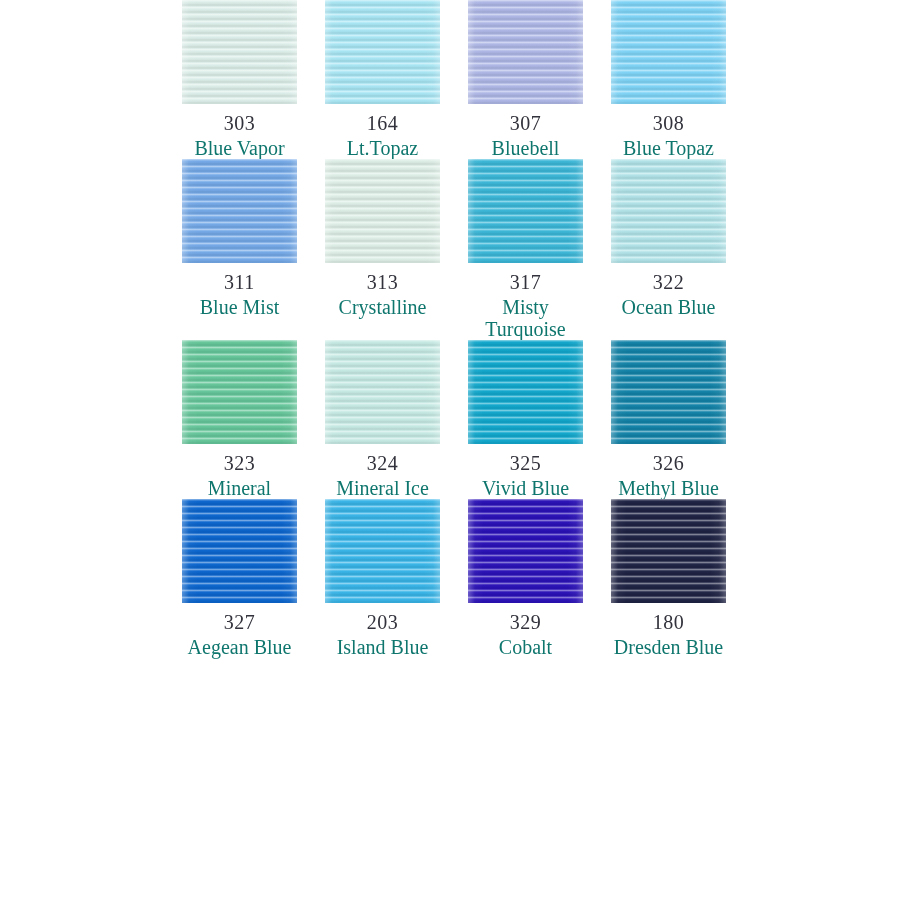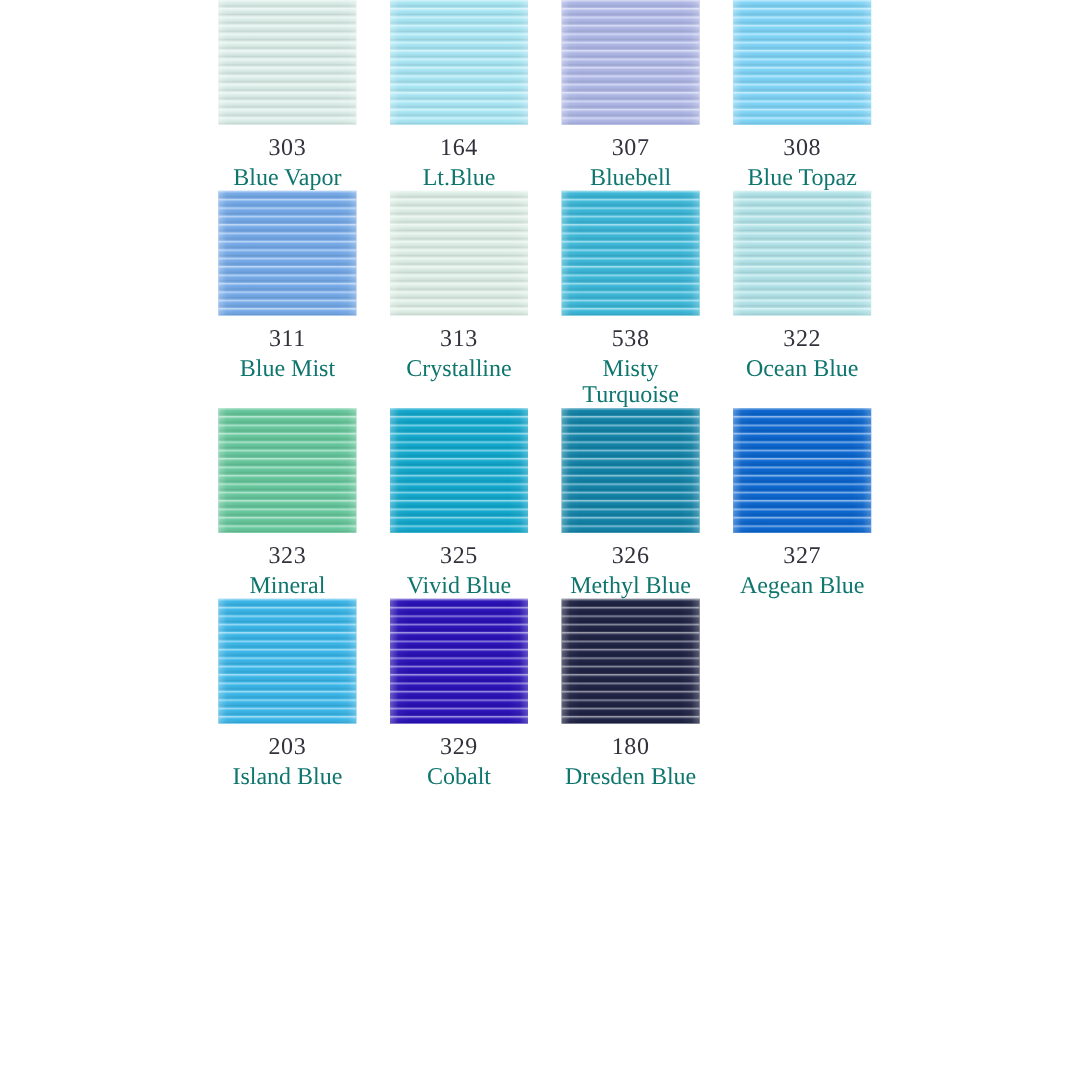--- a/index.html
+++ b/index.html
@@ -109,21 +109,21 @@
 <div id="swatch-chart">
   <div class="swatch-grid">
       <div class="swatch-cell">
         <div class="swatch-chip" title="Blue Vapor" style="background-color: rgb(220, 238, 233);"></div>
         <div class="swatch-code">303</div>
         <div class="swatch-name">Blue Vapor</div>
       </div>
       <div class="swatch-cell">
         <div class="swatch-chip" title="Lt.Blue" style="background-color: rgb(168, 230, 244);"></div>
         <div class="swatch-code">164</div>
-        <div class="swatch-name">Lt.Blue</div>
+        <div class="swatch-name">Lt.Topaz</div>
       </div>
       <div class="swatch-cell">
         <div class="swatch-chip" title="Bluebell" style="background-color: rgb(174, 183, 230);"></div>
         <div class="swatch-code">307</div>
         <div class="swatch-name">Bluebell</div>
       </div>
       <div class="swatch-cell">
         <div class="swatch-chip" title="Blue Topaz" style="background-color: rgb(127, 212, 247);"></div>
         <div class="swatch-code">308</div>
         <div class="swatch-name">Blue Topaz</div>
@@ -133,32 +133,37 @@
         <div class="swatch-code">311</div>
         <div class="swatch-name">Blue Mist</div>
       </div>
       <div class="swatch-cell">
         <div class="swatch-chip" title="Crystalline" style="background-color: rgb(221, 238, 230);"></div>
         <div class="swatch-code">313</div>
         <div class="swatch-name">Crystalline</div>
       </div>
       <div class="swatch-cell">
         <div class="swatch-chip" title="Misty Turquoise" style="background-color: rgb(59, 183, 216);"></div>
-        <div class="swatch-code">538</div>
+        <div class="swatch-code">317</div>
         <div class="swatch-name">Misty Turquoise</div>
       </div>
       <div class="swatch-cell">
         <div class="swatch-chip" title="Ocean Blue" style="background-color: rgb(177, 227, 232);"></div>
         <div class="swatch-code">322</div>
         <div class="swatch-name">Ocean Blue</div>
       </div>
       <div class="swatch-cell">
         <div class="swatch-chip" title="Tropic" style="background-color: rgb(102, 199, 155);"></div>
         <div class="swatch-code">323</div>
         <div class="swatch-name">Mineral</div>
+      </div>
+      <div class="swatch-cell">
+        <div class="swatch-chip" title="Mineral Ice" style="background-color: rgb(198, 234, 228);"></div>
+        <div class="swatch-code">324</div>
+        <div class="swatch-name">Mineral Ice</div>
       </div>
       <div class="swatch-cell">
         <div class="swatch-chip" title="Vivid Blue" style="background-color: rgb(17, 168, 205);"></div>
         <div class="swatch-code">325</div>
         <div class="swatch-name">Vivid Blue</div>
       </div>
       <div class="swatch-cell">
         <div class="swatch-chip" title="Methyl Blue" style="background-color: rgb(18, 131, 168);"></div>
         <div class="swatch-code">326</div>
         <div class="swatch-name">Methyl Blue</div>

